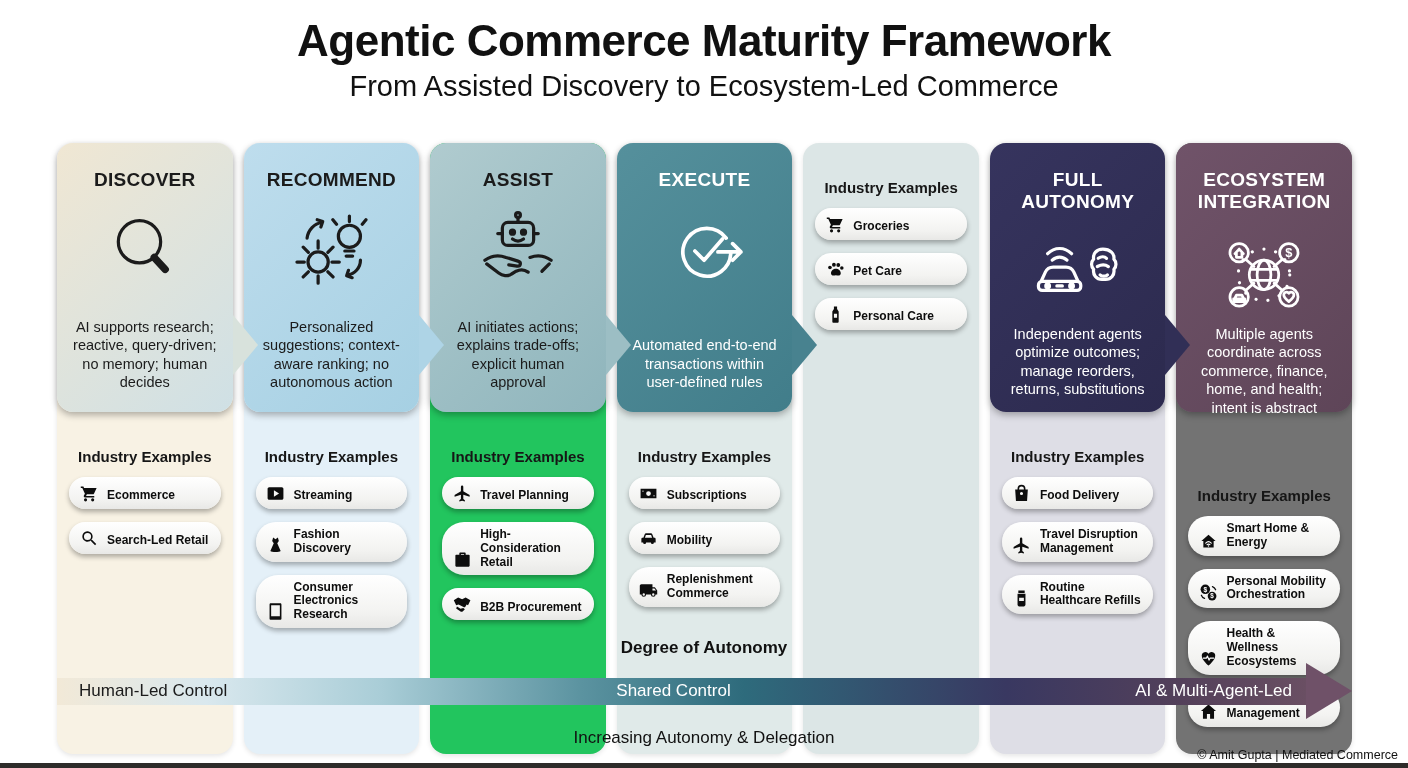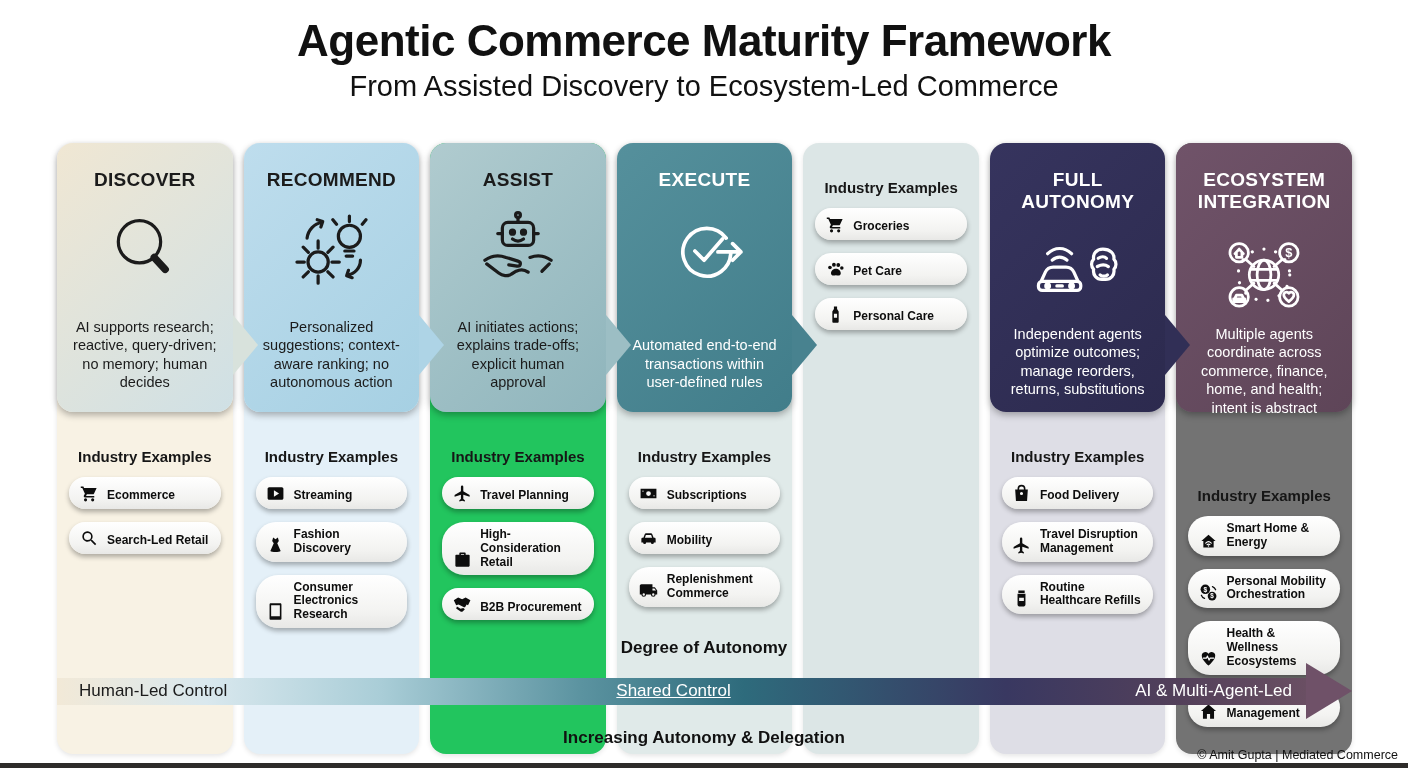--- a/index.html
+++ b/index.html
@@ -34,23 +34,23 @@
   .pill-label { font-size:12px; font-weight:700; line-height:1.15; color:#0d0d0d; }
 
   .autonomy-title { text-align:center; font-size:17px; font-weight:700; margin-top:18px; color:#111; }
   .arrow-row { position:relative; margin:5px 56px 0 57px; height:56px; display:flex; align-items:center; }
   .arrow-bar { position:relative; flex:1; height:27px;
      background:linear-gradient(90deg,#f2e9d7 0%,#d9e8ee 12%,#a9cdd7 26%,#5b93a0 42%,#2e6b7c 55%,#393861 76%,#53405a 90%,#6a4f63 100%);
      display:flex; align-items:center; }
   .arrow-head { width:0; height:0; border-top:28px solid transparent; border-bottom:28px solid transparent;
      border-left:46px solid #6f5168; }
   .arrow-label-left   { position:absolute; left:22px;  font-size:17px; color:#1b1b1b; white-space:nowrap; }
-  .arrow-label-center { position:absolute; left:0; right:16px; text-align:center; font-size:17px; color:#fff;text-decoration:underline; }
+  .arrow-label-center { position:absolute; left:0; right:16px; text-align:center; font-size:17px; color:#fff; }
   .arrow-label-right  { position:absolute; right:14px; font-size:17px; color:#fff; white-space:nowrap; }
-  .autonomy-caption { text-align:center; font-size:17px; font-weight:700; margin-top:9px; color:#111; }
+  .autonomy-caption { text-align:center; font-size:17px; font-weight:400; margin-top:9px; color:#111; }
   .credit { position:absolute; right:10px; bottom:6px; font-size:12.5px; color:#111; }
   .bottom-strip { position:absolute; left:0; right:0; bottom:0; height:5px; background:#2e2c2a; }
 </style>
 </head>
 <body>
 
 <div class="page">
   <div class="main-title">Agentic Commerce Maturity Framework</div>
   <div class="sub-title">From Assisted Discovery to Ecosystem-Led Commerce</div>
 

